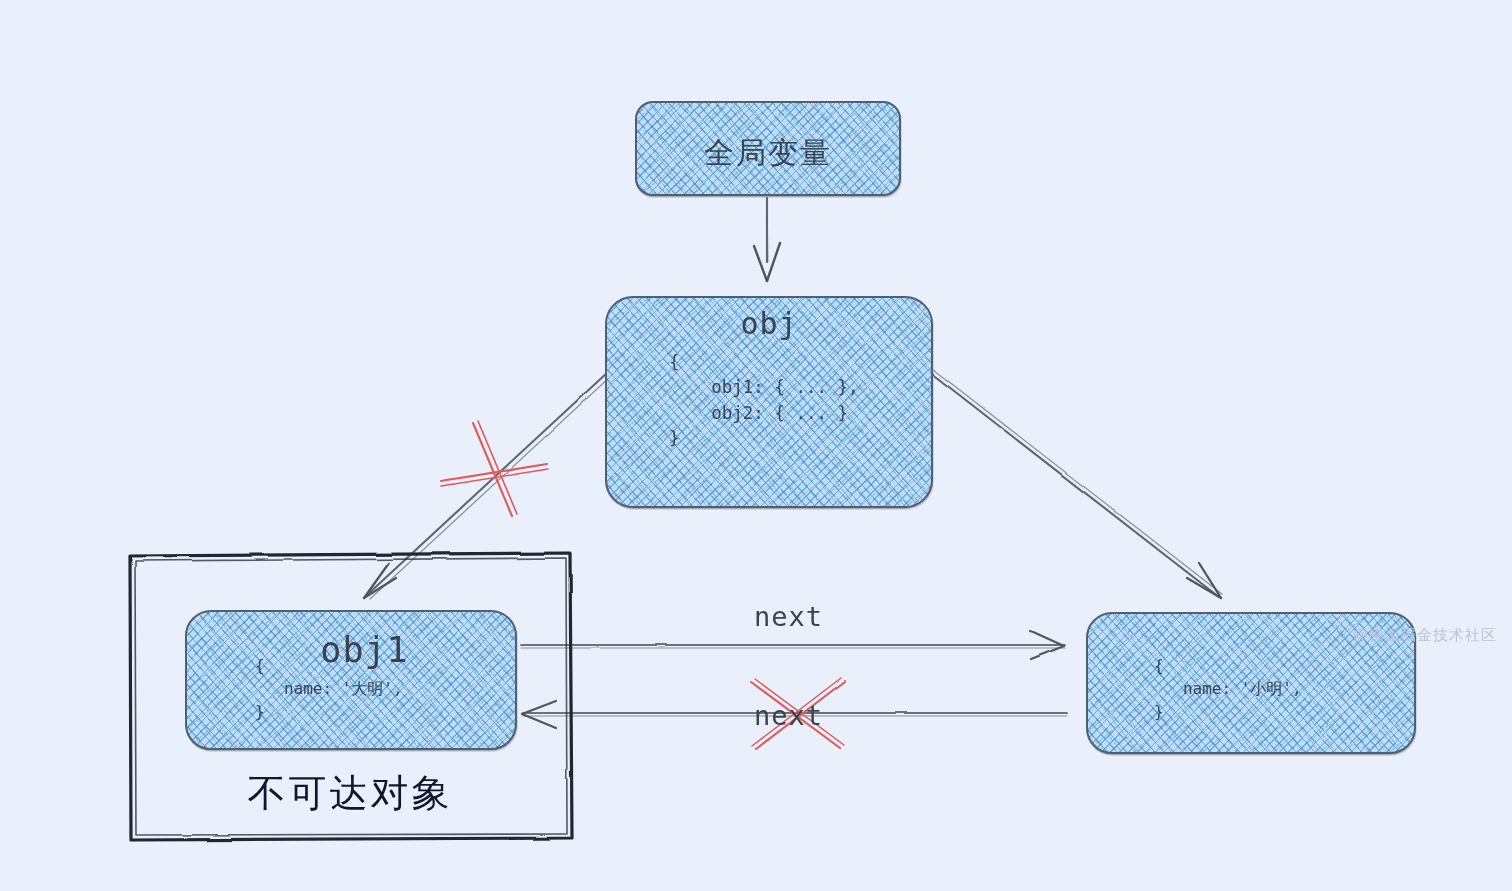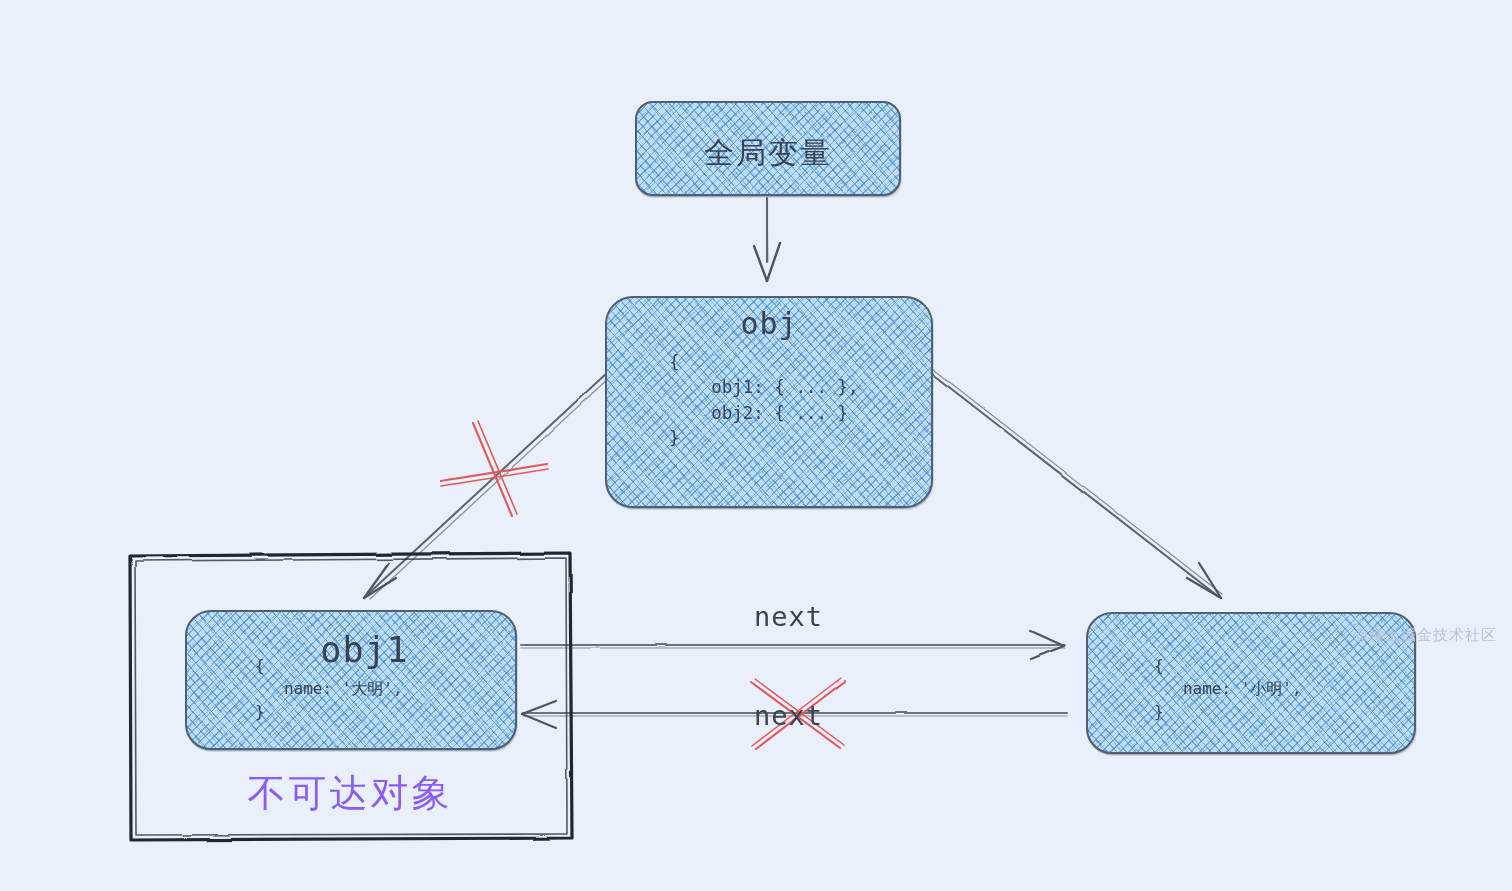--- a/index.html
+++ b/index.html
@@ -63,21 +63,21 @@
   #node-obj1 .node-title{top:18px;font-size:35px;margin-left:27px;}
   #node-obj1 .node-body{left:68px;top:42px;font-size:16px;}
 
   #node-obj2{left:1079px;top:612px;width:330px;height:142px;border-radius:26px;}
   #node-obj2 .node-title{top:14px;font-size:27px;}
   #node-obj2 .node-body{left:66px;top:40px;font-size:16px;}
   #group-label{
     position:absolute;left:120px;top:768px;width:446px;
     text-align:center;
     font-size:38px;
-    color:#8b5cf6;
+    color:#0f172a;
     letter-spacing:3px;
     font-family:"Liberation Sans","DejaVu Sans",sans-serif;
   }
 
   
   .edge-label{
     position:absolute;
     font-family:"DejaVu Sans Mono","Liberation Mono",monospace;
     font-size:27px;
     color:#39424d;

